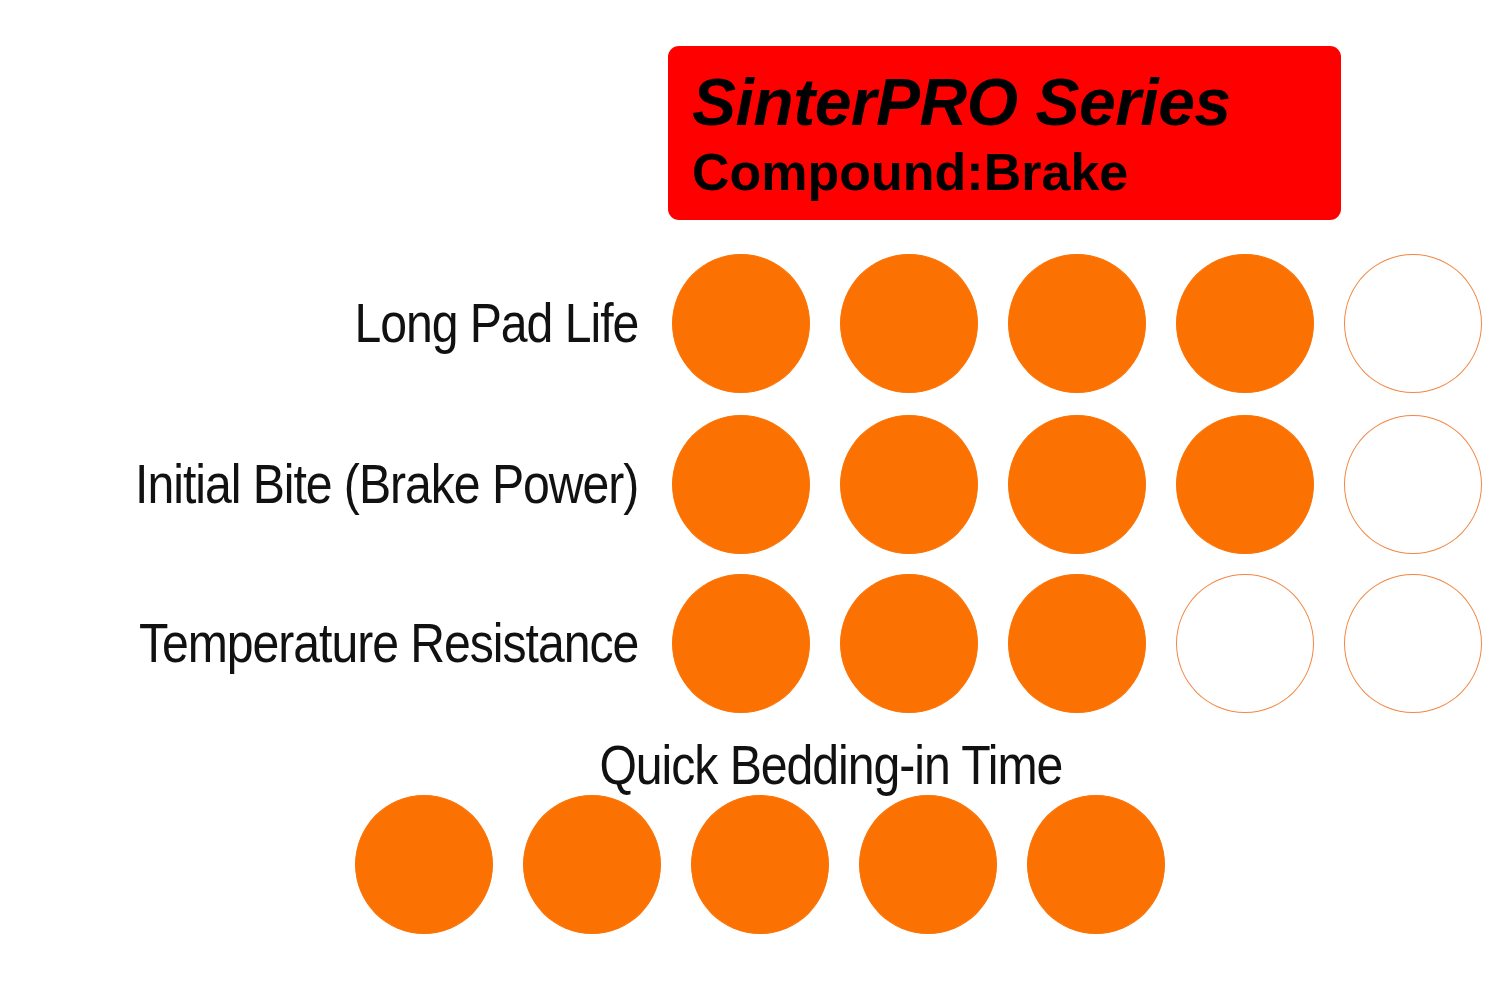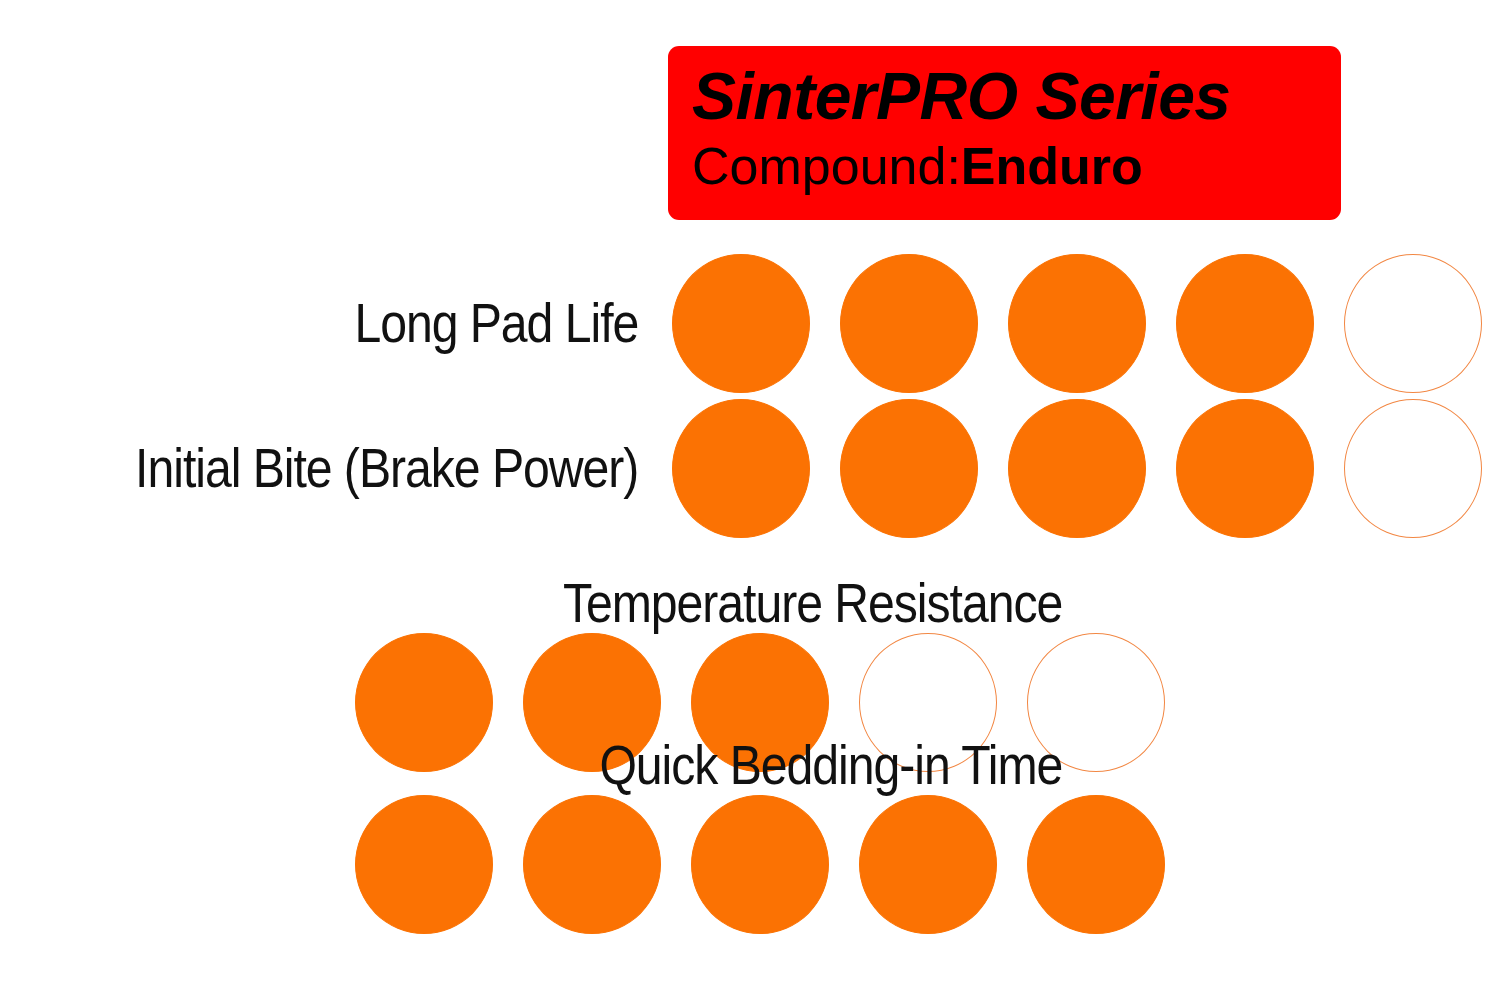--- a/index.html
+++ b/index.html
@@ -25,42 +25,42 @@
   
   .product-badge {
     position: absolute;
     left: 668px;
     top: 46px;
     width: 673px;
     height: 174px;
     background: #ff0000;
     border-radius: 11px;
     box-sizing: border-box;
-    padding: 10px 0 0 24px;
+    padding: 16px 0 0 24px;
   }
   .badge-title {
     font-family: "Liberation Sans", sans-serif;
     font-weight: bold;
     font-style: italic;
     font-size: 66px;
     line-height: 80px;
     color: #000000;
     letter-spacing: -0.5px;
     white-space: nowrap;
   }
   .badge-subline {
     font-family: "Liberation Sans", sans-serif;
     font-size: 52px;
     line-height: 64px;
     color: #000000;
     white-space: nowrap;
     margin-top: -2px;
   }
   .badge-compound-label {
-    font-weight: normal;
+    font-weight: bold;
     text-align: center;
   }
   .badge-compound-value {
     font-weight: bold;
   }
 
   
   .rating-row {
     position: absolute;
     left: 0;
@@ -143,46 +143,46 @@
     padding: 0 14px;
   }
 </style>
 </head>
 <body>
 
 <div id="spec-sheet">
 
   <div class="product-badge">
     <div class="badge-title">SinterPRO Series</div>
-    <div class="badge-subline"><span class="badge-compound-label">Compound:</span><span class="badge-compound-value">Enduro</span></div>
+    <div class="badge-subline"><span class="badge-compound-label">Compound:</span><span class="badge-compound-value">Brake</span></div>
   </div>
 
   <div class="rating-row" style="top:253px;">
     <div class="rating-row-label">Long Pad Life</div>
     <div class="rating-dots">
       <div class="dot filled"></div>
       <div class="dot filled"></div>
       <div class="dot filled"></div>
       <div class="dot filled"></div>
       <div class="dot empty"></div>
     </div>
   </div>
 
-  <div class="rating-row" style="top:398px;">
+  <div class="rating-row" style="top:414px;">
     <div class="rating-row-label">Initial Bite (Brake Power)</div>
     <div class="rating-dots">
       <div class="dot filled"></div>
       <div class="dot filled"></div>
       <div class="dot filled"></div>
       <div class="dot filled"></div>
       <div class="dot empty"></div>
     </div>
   </div>
 
-  <div class="rating-row" style="top:573px;flex-direction:column;">
+  <div class="rating-row" style="top:573px;">
     <div class="rating-row-label">Temperature Resistance</div>
     <div class="rating-dots">
       <div class="dot filled"></div>
       <div class="dot filled"></div>
       <div class="dot filled"></div>
       <div class="dot empty"></div>
       <div class="dot empty"></div>
     </div>
   </div>
 

